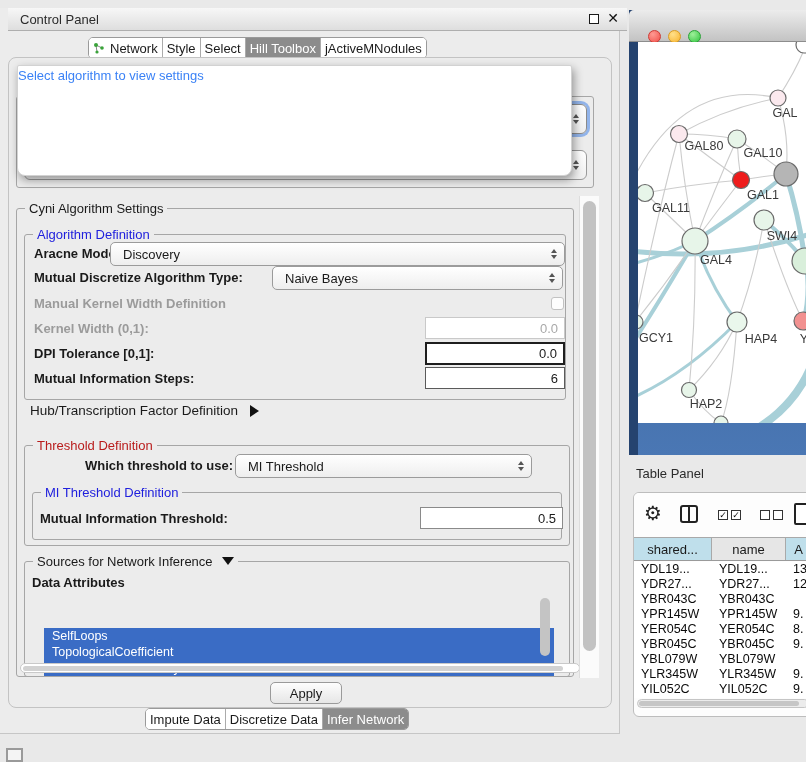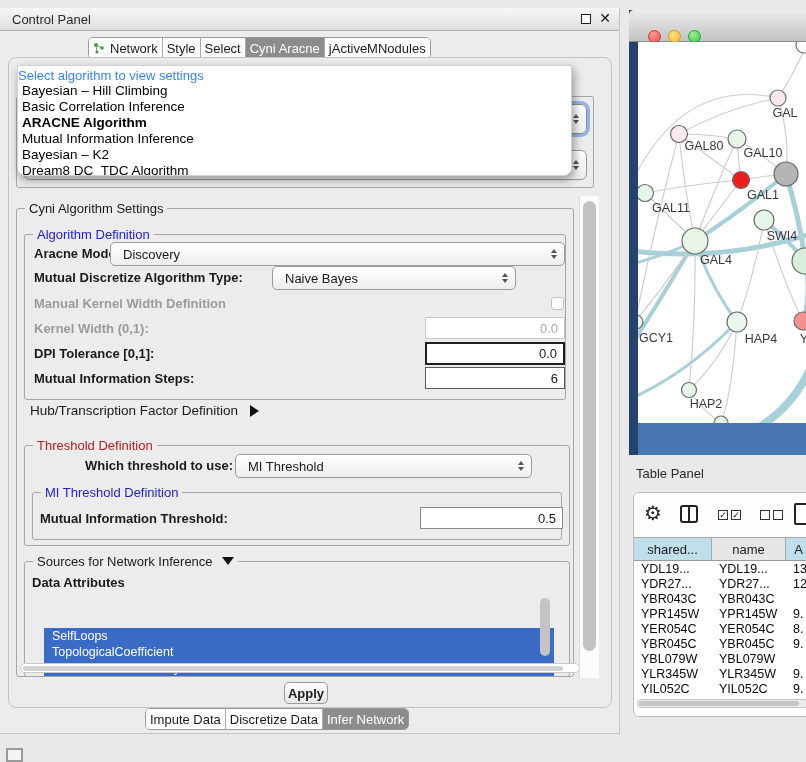--- a/index.html
+++ b/index.html
@@ -3,21 +3,21 @@
 <meta charset="utf-8">
 <style>
   * { margin:0; padding:0; box-sizing:border-box; }
   html,body { width:806px; height:762px; overflow:hidden; }
   body { background:#e9e9e9; font-family:"Liberation Sans","DejaVu Sans",sans-serif; color:#1a1a1a; }
   .abs { position:absolute; }
   .screen { position:relative; width:806px; height:762px; overflow:hidden; }
 
   
   .cp-window { left:0; top:8px; width:620px; height:726px; background:#ececec; border-right:1px solid #c6c6c6; border-bottom:1px solid #c6c6c6; }
-  .cp-titlebar { left:0; top:0; width:100%; height:23px; background:linear-gradient(#f7f7f7,#dedede); border-bottom:1px solid #aeaeae; }
+  .cp-titlebar { left:8px; top:0; width:100%; height:23px; background:linear-gradient(#f7f7f7,#dedede); border-bottom:1px solid #aeaeae; }
   .cp-title { left:12px; top:4px; font-size:13px; color:#2b2b2b; }
   .wbtn-float { right:28px; top:6px; width:10px; height:10px; border:1.5px solid #1a1a1a; background:#fff; }
   .wbtn-close { right:8px; top:2px; font-size:14px; font-weight:bold; color:#111; }
 
   
   .seg { display:flex; height:22px; border:1px solid #9a9a9a; border-radius:5px; background:#fff; overflow:hidden; font-size:13px; }
   .seg .seg-item { display:flex; align-items:center; justify-content:center; padding:0 4px; border-right:1px solid #ababab; color:#1a1a1a; background:#fff; white-space:nowrap; }
   .seg .seg-item:last-child { border-right:none; }
   .seg .seg-item.sel { background:#8c8c8c; color:#fff; }
 
@@ -44,21 +44,21 @@
   .tri-up { width:0;height:0;border-left:3.5px solid transparent;border-right:3.5px solid transparent;border-bottom:4px solid #555; }
   .tri-down { width:0;height:0;border-left:3.5px solid transparent;border-right:3.5px solid transparent;border-top:4px solid #555; }
   .field { position:absolute; background:#fff; font-size:13px; display:flex; align-items:center; justify-content:flex-end; padding:0 6px; }
   .scroll-track { left:579px; top:188px; width:20px; height:482px; background:#fbfbfb; border-left:1px solid #ddd; }
   .scroll-thumb { left:583px; top:193px; width:13px; height:450px; background:#c2c2c2; border-radius:7px; }
   .attr-list { left:44px; top:620px; width:510px; height:48px; background:#fde047; overflow:hidden; }
   .attr-item { height:16px; line-height:16px; padding-left:8px; font-size:12.5px; color:#fff; background:#3a6cc5; }
   .list-vscroll { left:540px; top:590px; width:10px; height:58px; background:#c4c4c4; border-radius:5px; }
   .hscroll { left:20px; top:655px; width:560px; height:10px; background:#fff; border:1px solid #c9c9c9; border-radius:5px; }
   .hscroll-thumb { position:absolute; left:2px; top:1.5px; width:540px; height:5.5px; background:#d2d2d2; border-radius:3px; }
-  .apply-btn { left:284px; top:674px; width:44px; height:22px; border:1px solid #9a9a9a; border-radius:5px; background:linear-gradient(#fdfdfd,#e6e6e6); font-size:13px; display:flex; align-items:center; justify-content:center;font-weight:bold; }
+  .apply-btn { left:270px; top:674px; width:72px; height:22px; border:1px solid #9a9a9a; border-radius:5px; background:linear-gradient(#fdfdfd,#e6e6e6); font-size:13px; display:flex; align-items:center; justify-content:center; }
   .checkbox { position:absolute; width:13px; height:13px; border:1px solid #c2c2c2; border-radius:3px; background:#fdfdfd; }
 
   
   .net-frame { left:629px; top:10px; width:177px; height:445px; background:linear-gradient(180deg,#33588e,#4a77b4); }
   .net-frame-left { left:629px; top:10px; width:9px; height:445px; background:#25436f; }
   .net-titlebar { left:629px; top:10px; width:177px; height:32px; background:linear-gradient(#ececec,#c3c3c3); border-bottom:1px solid #8d8d8d; border-radius:5px 0 0 0; }
   .tl { position:absolute; top:20px; width:13px; height:13px; border-radius:50%; }
   .net-canvas { left:638px; top:42px; width:168px; height:381px; background:#fff; overflow:hidden; }
 
   
@@ -103,21 +103,21 @@
           </svg>
           <span>Network</span>
         </div>
         <div class="seg-item">
           <span>Style</span>
         </div>
         <div class="seg-item">
           <span>Select</span>
         </div>
         <div class="seg-item sel">
-          <span>Cyni Aracne</span>
+          <span>Hill Toolbox</span>
         </div>
         <div class="seg-item">
           <span>jActiveMNodules</span>
         </div>
       </div>
 
     <div class="abs content-panel"></div>
 
     <div class="abs inference-group"></div>
     <div class="abs combo-focused">
@@ -129,47 +129,39 @@
     <div class="abs combo-network">
       <span>gal-filtered sif default node</span>
       <span class="arrows">
           <span class="tri-up"></span>
           <span class="tri-down"></span>
         </span>
     </div>
 
     <div class="abs popup">
       <div class="popup-placeholder">Select algorithm to view settings</div>
-      <div id="dropdown-items">
-          <div class="popup-item">Bayesian – Hill Climbing</div>
-          <div class="popup-item">Basic Correlation Inference</div>
-          <div class="popup-item bold">ARACNE Algorithm</div>
-          <div class="popup-item">Mutual Information Inference</div>
-          <div class="popup-item">Bayesian – K2</div>
-          <div class="popup-item">Dream8 DC_TDC Algorithm</div>
-        </div>
     </div>
 
     <div class="gbox" style="left:16px; top:200px; width:558px; height:469px;">
       <span class="legend">Cyni Algorithm Settings</span>
     </div>
 
     <div class="gbox" style="left:24px; top:226px; width:542px; height:166px;">
       <span class="legend" style="color:#2020dd;">Algorithm Definition</span>
     </div>
     <div class="lbl" style="left:34px; top:238px;">Aracne Mode:</div>
     <div class="combo" style="left:110px; top:234px; width:455px; height:24px;">
       <span>Discovery</span>
       <span class="arrows">
           <span class="tri-up"></span>
           <span class="tri-down"></span>
         </span>
     </div>
     <div class="lbl" style="left:34px; top:262px;">Mutual Discretize Algorithm Type:</div>
-    <div class="combo" style="left:272px; top:258px; width:244px; height:24px;">
+    <div class="combo" style="left:272px; top:258px; width:291px; height:24px;">
       <span>Naive Bayes</span>
       <span class="arrows">
           <span class="tri-up"></span>
           <span class="tri-down"></span>
         </span>
     </div>
     <div class="lbl dis" style="left:34px; top:288px;">Manual Kernel Width Definition</div>
     <div class="checkbox" style="left:551px; top:289px;"></div>
     <div class="lbl dis" style="left:34px; top:313px;">Kernel Width (0,1):</div>
     <div class="field" style="left:425px; top:309px; width:140px; height:22px; border:1px solid #c9c9c9; color:#a9a9a9;">0.0</div>

